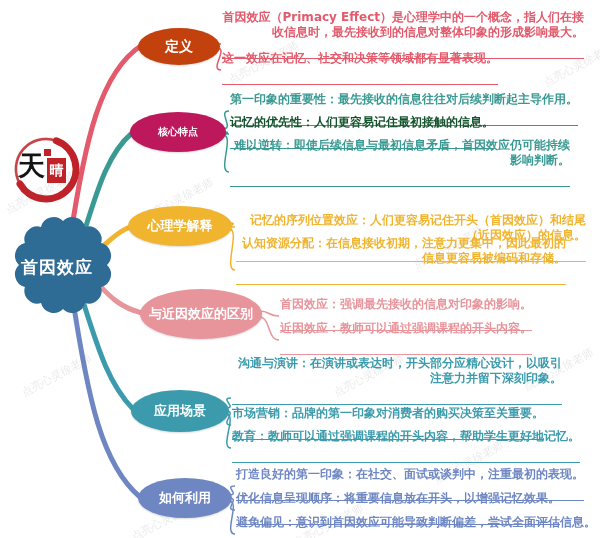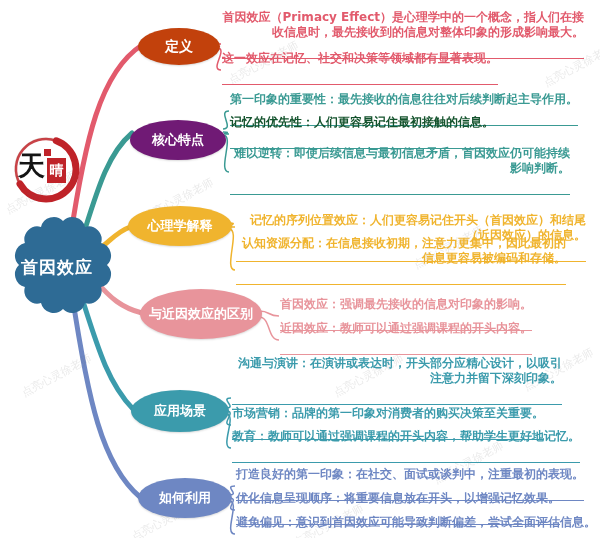--- a/index.html
+++ b/index.html
@@ -81,42 +81,42 @@
 
   <span class="logo-tian">天</span>
   <span class="logo-seal"></span>
   <span class="logo-qing">晴</span>
 
   <div class="central-label" style="left:21px;top:256px;width:84px">首因效应</div>
 
   <div class="node" style="left: 138px; top: 28px; width: 82px; height: 37px; font-size: 14px; background: #c2410c;">
     <span>定义</span>
     </div>
-  <div class="node" style="left: 130px; top: 120px; width: 96px; height: 40px; font-size: 13px; background: #701a75;">
+  <div class="node" style="left: 130px; top: 112px; width: 96px; height: 40px; font-size: 10px; background: #be185d;">
     <span>核心特点</span>
     </div>
   <div class="node" style="left: 128px; top: 206px; width: 104px; height: 40px; font-size: 13px; background: rgb(240, 180, 46); align-items: center;">
     <span>心理学解释</span>
     </div>
   <div class="node" style="left: 140px; top: 289px; width: 122px; height: 50px; font-size: 13px; background: rgb(232, 148, 155);">
     <span>与近因效应的区别</span>
     </div>
   <div class="node" style="left: 131px; top: 390px; width: 98px; height: 42px; font-size: 13px; background: rgb(59, 155, 172);">
     <span>应用场景</span>
     </div>
   <div class="node" style="left: 138px; top: 478px; width: 94px; height: 40px; font-size: 13px; background: rgb(110, 135, 195);">
     <span>如何利用</span>
     </div>
 
   <div class="item" style="left: 222px; top: 10px; max-width: 362px; color: rgb(226, 90, 108); border-bottom-color: rgb(226, 90, 108);">首因效应（Primacy Effect）是心理学中的一个概念，指人们在接收信息时，最先接收到的信息对整体印象的形成影响最大。</div>
   <div class="item" style="left: 222px; top: 51px; max-width: 362px; color: rgb(226, 90, 108); border-bottom-color: rgb(226, 90, 108);">这一效应在记忆、社交和决策等领域都有显著表现。</div>
 
   <div class="item" style="left: 230px; top: 92px; max-width: 352px; color: rgb(58, 154, 147); border-bottom-color: rgb(58, 154, 147);">第一印象的重要性：最先接收的信息往往对后续判断起主导作用。</div>
   <div class="item" style="left: 230px; top: 115px; max-width: 352px; color: #14532d; border-bottom-color: rgb(58, 154, 147);">记忆的优先性：人们更容易记住最初接触的信息。</div>
-  <div class="item" style="left: 230px; top: 138px; max-width: 340px; color: rgb(58, 154, 147); border-bottom-color: rgb(58, 154, 147); margin-top: 8px;">难以逆转：即使后续信息与最初信息矛盾，首因效应仍可能持续影响判断。</div>
+  <div class="item" style="left: 230px; top: 138px; max-width: 340px; color: rgb(58, 154, 147); border-bottom-color: rgb(58, 154, 147);">难以逆转：即使后续信息与最初信息矛盾，首因效应仍可能持续影响判断。</div>
 
   <div class="item" style="left: 236px; top: 193px; max-width: 350px; color: rgb(240, 180, 46); border-bottom-color: rgb(240, 180, 46); margin-top: 20px;">记忆的序列位置效应：人们更容易记住开头（首因效应）和结尾（近因效应）的信息。</div>
   <div class="item" style="left: 236px; top: 236px; max-width: 330px; color: rgb(240, 180, 46); border-bottom-color: rgb(240, 180, 46);">认知资源分配：在信息接收初期，注意力更集中，因此最初的信息更容易被编码和存储。</div>
 
   <div class="item" style="left: 280px; top: 297px; max-width: 300px; color: rgb(232, 148, 155); border-bottom-color: rgb(232, 148, 155);">首因效应：强调最先接收的信息对印象的影响。</div>
   <div class="item" style="left: 280px; top: 321px; max-width: 300px; color: rgb(232, 148, 155); border-bottom-color: rgb(232, 148, 155);">近因效应：教师可以通过强调课程的开头内容。</div>
 
   <div class="item" style="left: 232px; top: 356px; max-width: 330px; color: rgb(59, 155, 172); border-bottom-color: rgb(59, 155, 172);">沟通与演讲：在演讲或表达时，开头部分应精心设计，以吸引注意力并留下深刻印象。</div>
   <div class="item" style="left: 232px; top: 406px; max-width: 350px; color: rgb(59, 155, 172); border-bottom-color: rgb(59, 155, 172);">市场营销：品牌的第一印象对消费者的购买决策至关重要。</div>
   <div class="item" style="left: 232px; top: 429px; max-width: 365px; color: rgb(59, 155, 172); border-bottom-color: rgb(59, 155, 172);">教育：教师可以通过强调课程的开头内容，帮助学生更好地记忆。</div>

